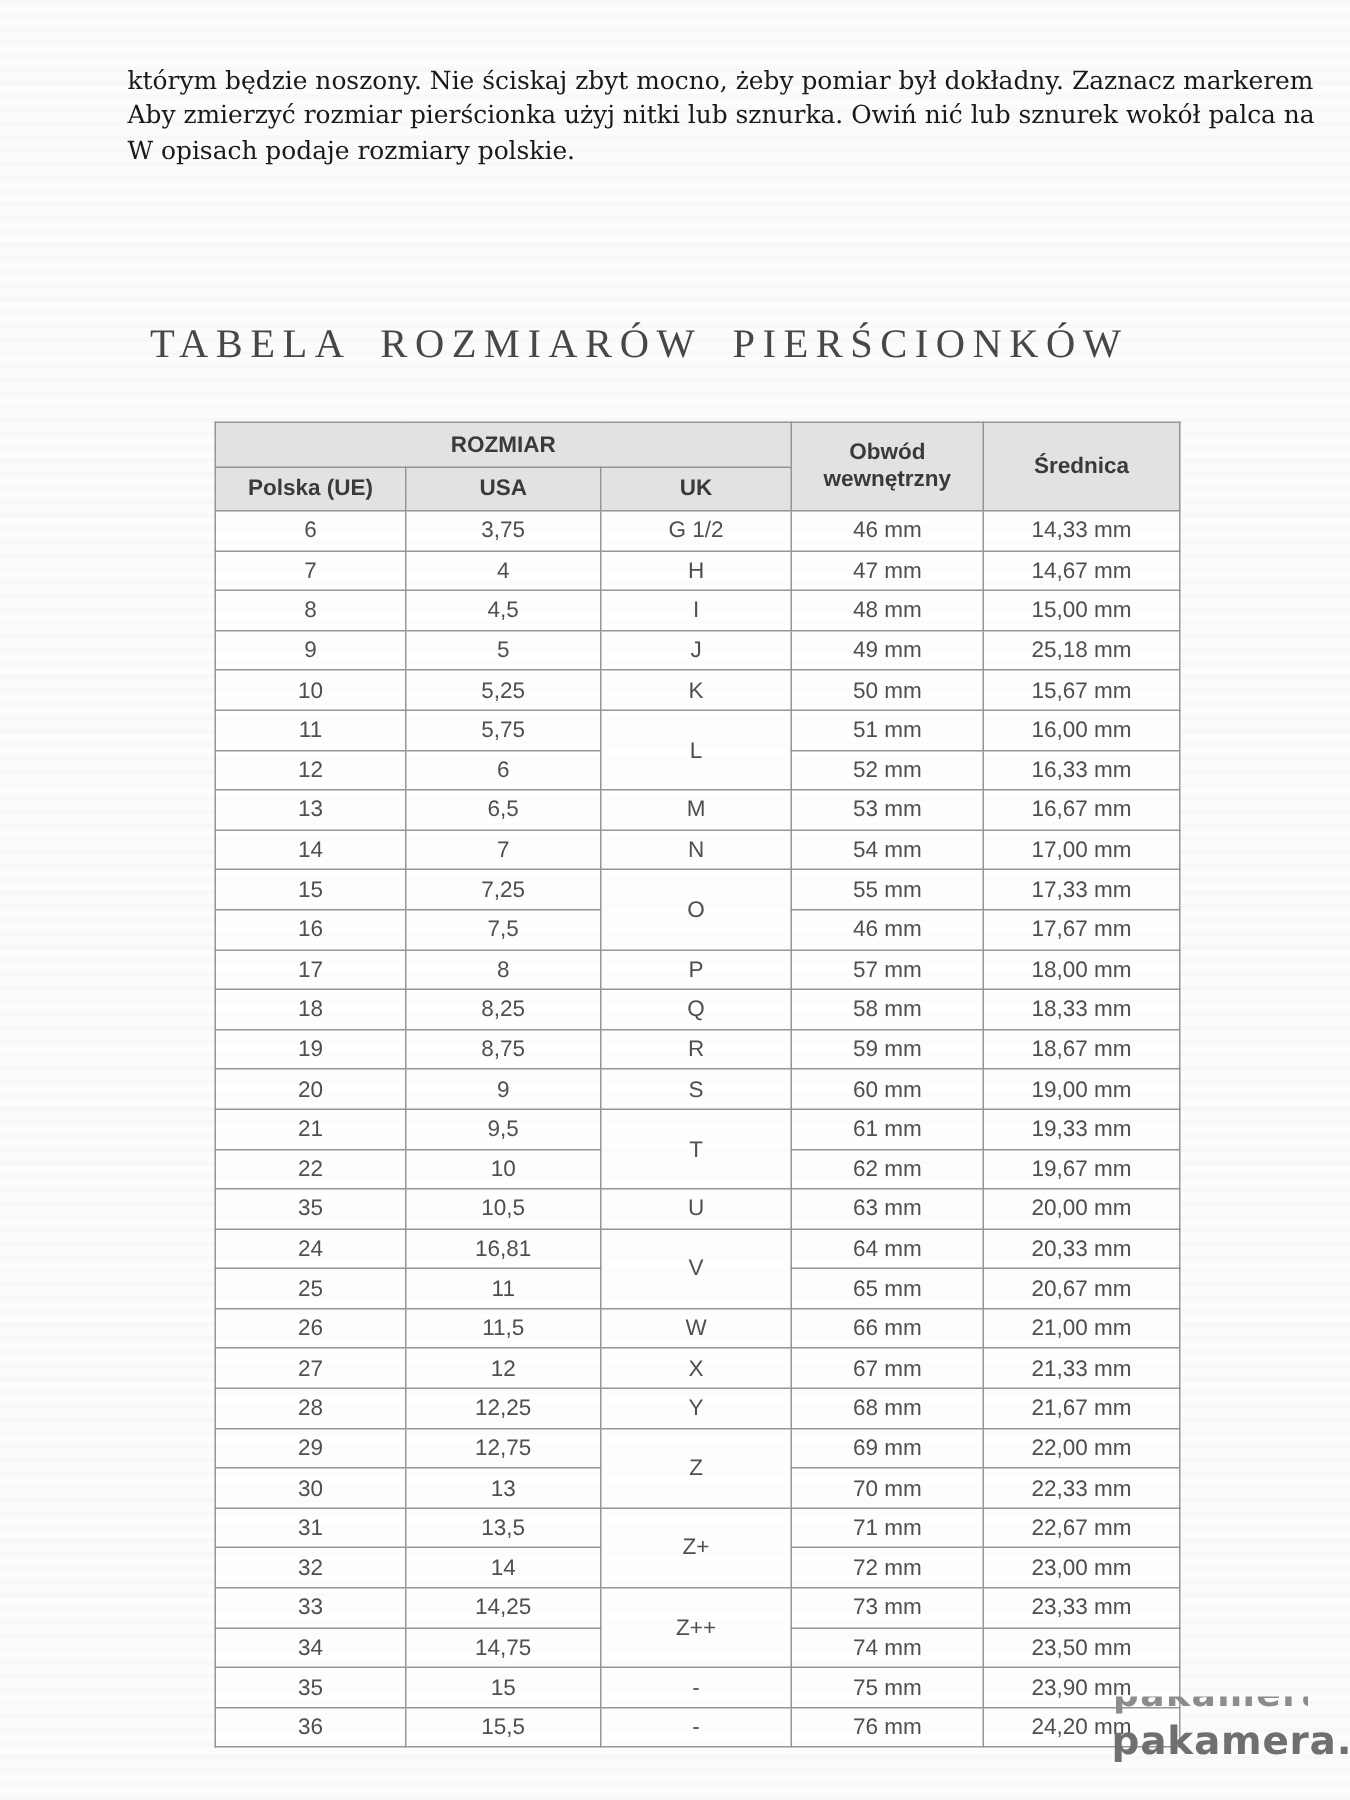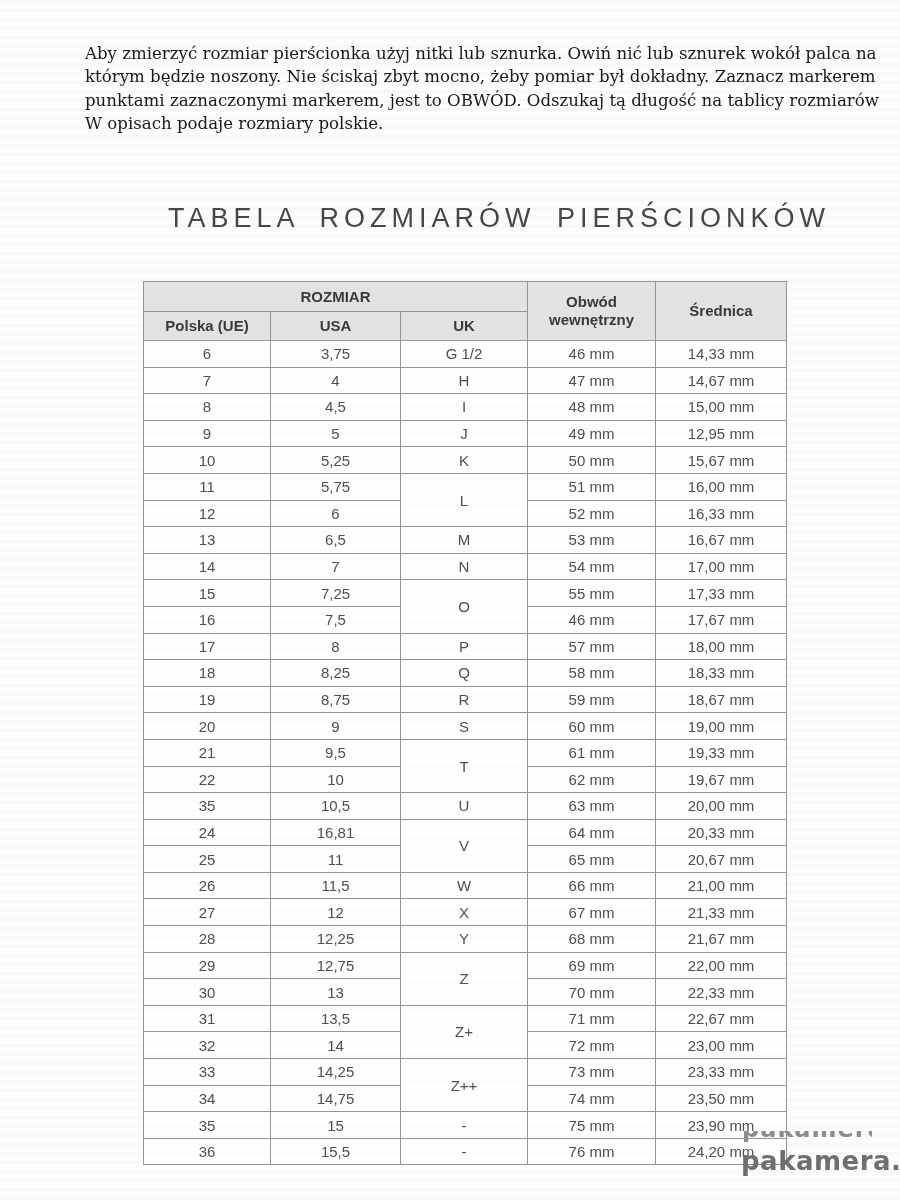--- a/index.html
+++ b/index.html
@@ -32,24 +32,24 @@
     font-family: "DejaVu Serif", "Liberation Serif", serif;
     font-size: 16.6px;
     line-height: 23.4px;
     color: #191919;
   }
   .intro-line { white-space: pre; }
 
   .table-title {
     position: absolute;
     left: 100px;
-    top: 203px;
+    top: 214px;
     width: 730px;
-    text-align: right;
-    font-family: Liberation Sans, sans-serif;
+    text-align: left;
+    font-family: Liberation Serif, serif;
     font-size: 27px;
     font-weight: 400;
     letter-spacing: 5px;
     word-spacing: 9px;
     color: #474747;
     white-space: nowrap;
   }
 
   .size-table {
     position: absolute;
@@ -118,23 +118,22 @@
     font-size: 26px;
     font-weight: bold;
     letter-spacing: 0.5px;
     white-space: nowrap;
   }
 </style>
 </head>
 <body>
 
 <div class="intro">
+  <div class="intro-line">którym będzie noszony. Nie ściskaj zbyt mocno, żeby pomiar był dokładny. Zaznacz markerem</div>
   <div class="intro-line">Aby zmierzyć rozmiar pierścionka użyj nitki lub sznurka. Owiń nić lub sznurek wokół palca na</div>
-  <div class="intro-line">którym będzie noszony. Nie ściskaj zbyt mocno, żeby pomiar był dokładny. Zaznacz markerem</div>
-  <div class="intro-line">punktami zaznaczonymi markerem, jest to OBWÓD. Odszukaj tą długość na tablicy rozmiarów</div>
   <div class="intro-line">W opisach podaje rozmiary polskie.</div>
 </div>
 
 <div class="table-title">TABELA ROZMIARÓW PIERŚCIONKÓW</div>
 
 <table class="size-table">
   <colgroup>
     <col class="c1">
       <col class="c2">
       <col class="c3">
@@ -173,21 +172,21 @@
         <td>4,5</td>
         <td>I</td>
         <td>48 mm</td>
         <td>15,00 mm</td>
       </tr>
       <tr>
         <td>9</td>
         <td>5</td>
         <td>J</td>
         <td>49 mm</td>
-        <td>12,95 mm</td>
+        <td>25,18 mm</td>
       </tr>
       <tr>
         <td>10</td>
         <td>5,25</td>
         <td>K</td>
         <td>50 mm</td>
         <td>15,67 mm</td>
       </tr>
       <tr>
         <td>11</td>

